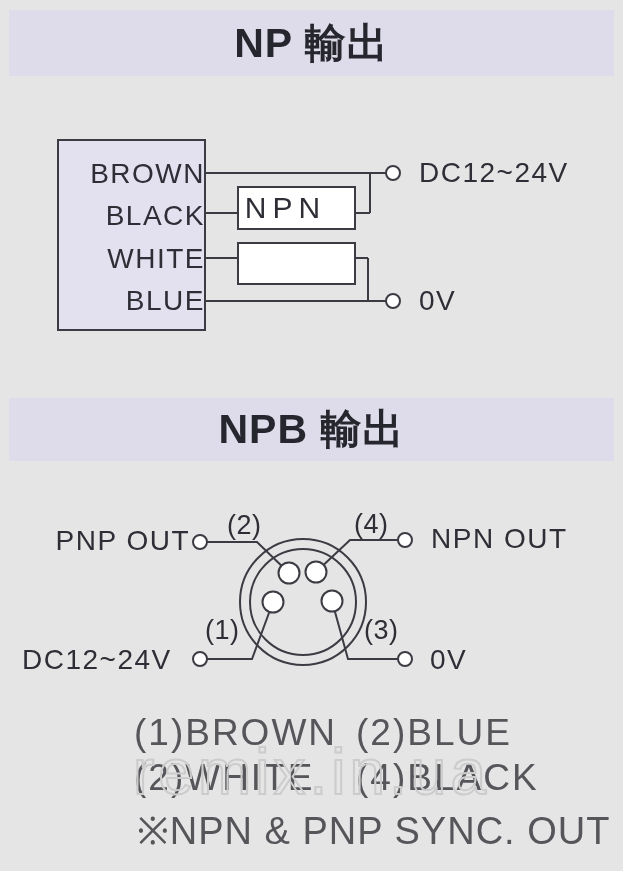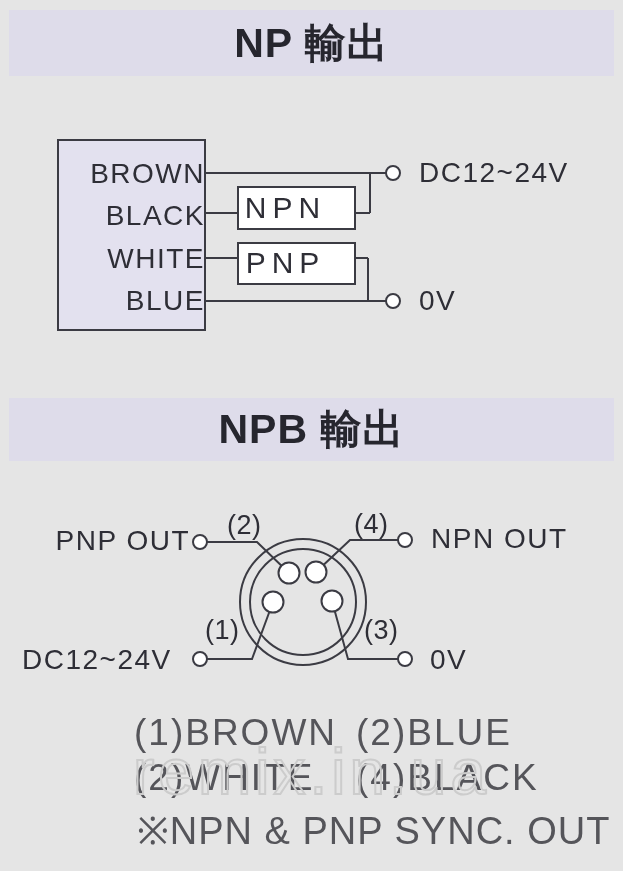--- a/index.html
+++ b/index.html
@@ -129,21 +129,20 @@
       <circle cx="273" cy="602" r="10.5" fill="#ffffff"></circle>
       <circle cx="332" cy="601" r="10.5" fill="#ffffff"></circle>
     </g>
   </svg>
 
   <div class="lbl wire-lbl" style="top:160px">BROWN</div>
   <div class="lbl wire-lbl" style="top:202px">BLACK</div>
   <div class="lbl wire-lbl" style="top:245px">WHITE</div>
   <div class="lbl wire-lbl" style="top:287px">BLUE</div>
   <div class="lbl box-lbl" style="top:193px">NPN</div>
-  <div class="lbl box-lbl" style="top:248px">PNP</div>
   <div class="lbl" style="left:419px; top:159px">DC12~24V</div>
   <div class="lbl" style="left:419px; top:287px">0V</div>
 
   <div class="lbl" style="left:30px; top:527px; width:160px; text-align:right">PNP OUT</div>
   <div class="lbl" style="left:431px; top:525px">NPN OUT</div>
   <div class="lbl" style="left:22px; top:646px">DC12~24V</div>
   <div class="lbl" style="left:430px; top:646px">0V</div>
   <div class="lbl pin-num" style="left:227px; top:512px">(2)</div>
   <div class="lbl pin-num" style="left:354px; top:511px">(4)</div>
   <div class="lbl pin-num" style="left:205px; top:617px">(1)</div>

